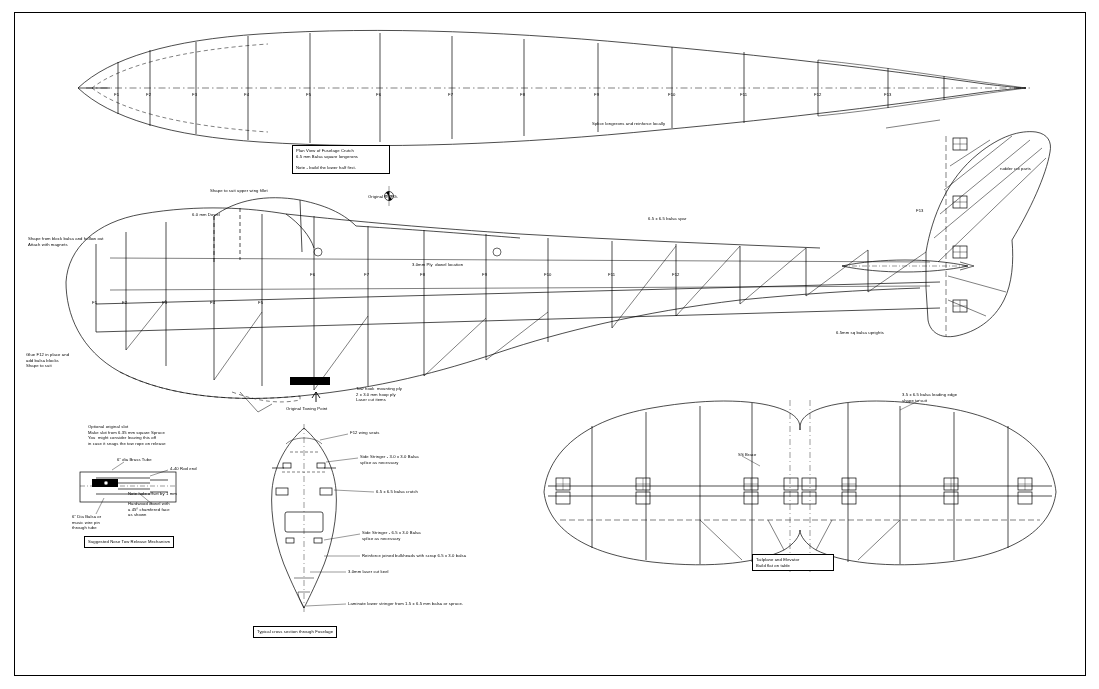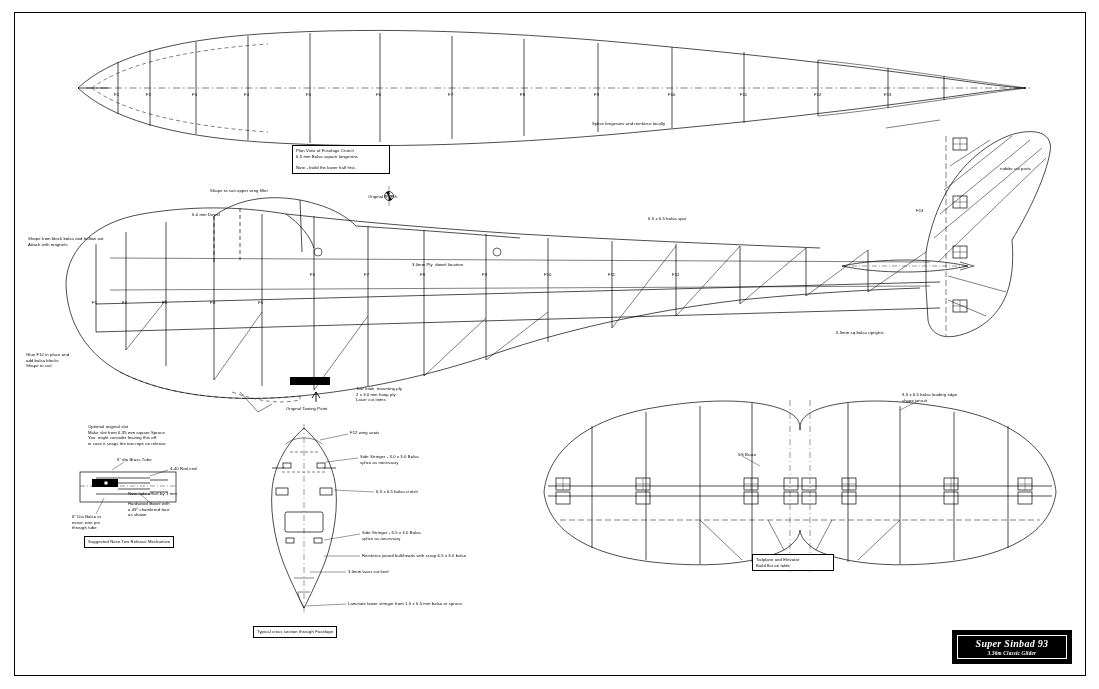--- a/index.html
+++ b/index.html
@@ -337,19 +337,13 @@
   <div class="lbl" style="left:210px;top:300px;">F4</div>
   <div class="lbl" style="left:258px;top:300px;">F5</div>
   <div class="lbl" style="left:310px;top:272px;">F6</div>
   <div class="lbl" style="left:364px;top:272px;">F7</div>
   <div class="lbl" style="left:420px;top:272px;">F8</div>
   <div class="lbl" style="left:482px;top:272px;">F9</div>
   <div class="lbl" style="left:544px;top:272px;">F10</div>
   <div class="lbl" style="left:608px;top:272px;">F11</div>
   <div class="lbl" style="left:672px;top:272px;">F12</div>
 
-  <div id="title-block">
-    <div class="tb-inner">
-      <div class="t1">Super Sinbad 93</div>
-      <div class="t2">3.36m Classic Glider</div>
-    </div>
-  </div>
 </div>
 
 </body></html>

